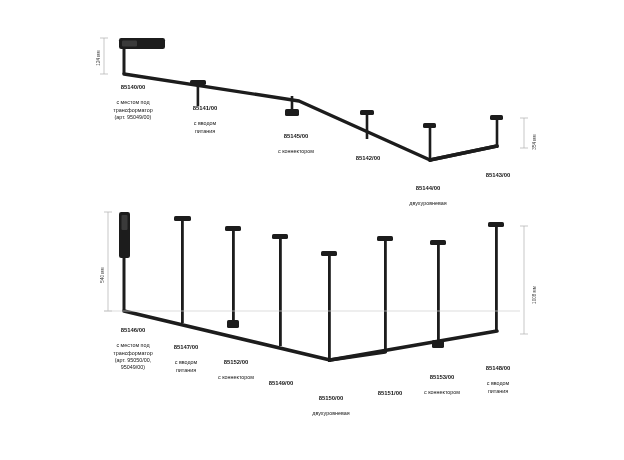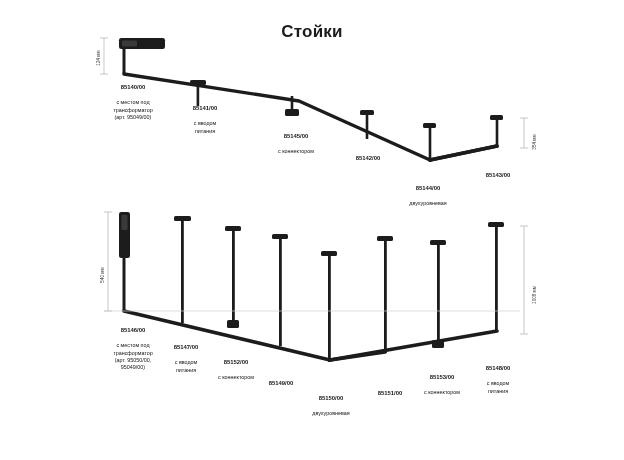--- a/index.html
+++ b/index.html
@@ -62,21 +62,20 @@
     top: 0;
     width: 624px;
     height: 460px;
   }
 </style>
 </head>
 <body>
 
 <div id="stage">
 
-  <div id="title">Стойки</div>
 
   <svg id="art" viewBox="0 0 624 460">
 
     <g>
 
       <path d="M124,74 L299,101 L430,160 L497,146" fill="none" stroke="#1c1c1c" stroke-width="3.4" stroke-linejoin="round" stroke-linecap="round"></path>
 
       <path d="M430,160 L497,146" fill="none" stroke="#1c1c1c" stroke-width="3.4" stroke-linecap="round"></path>
     </g>
 

